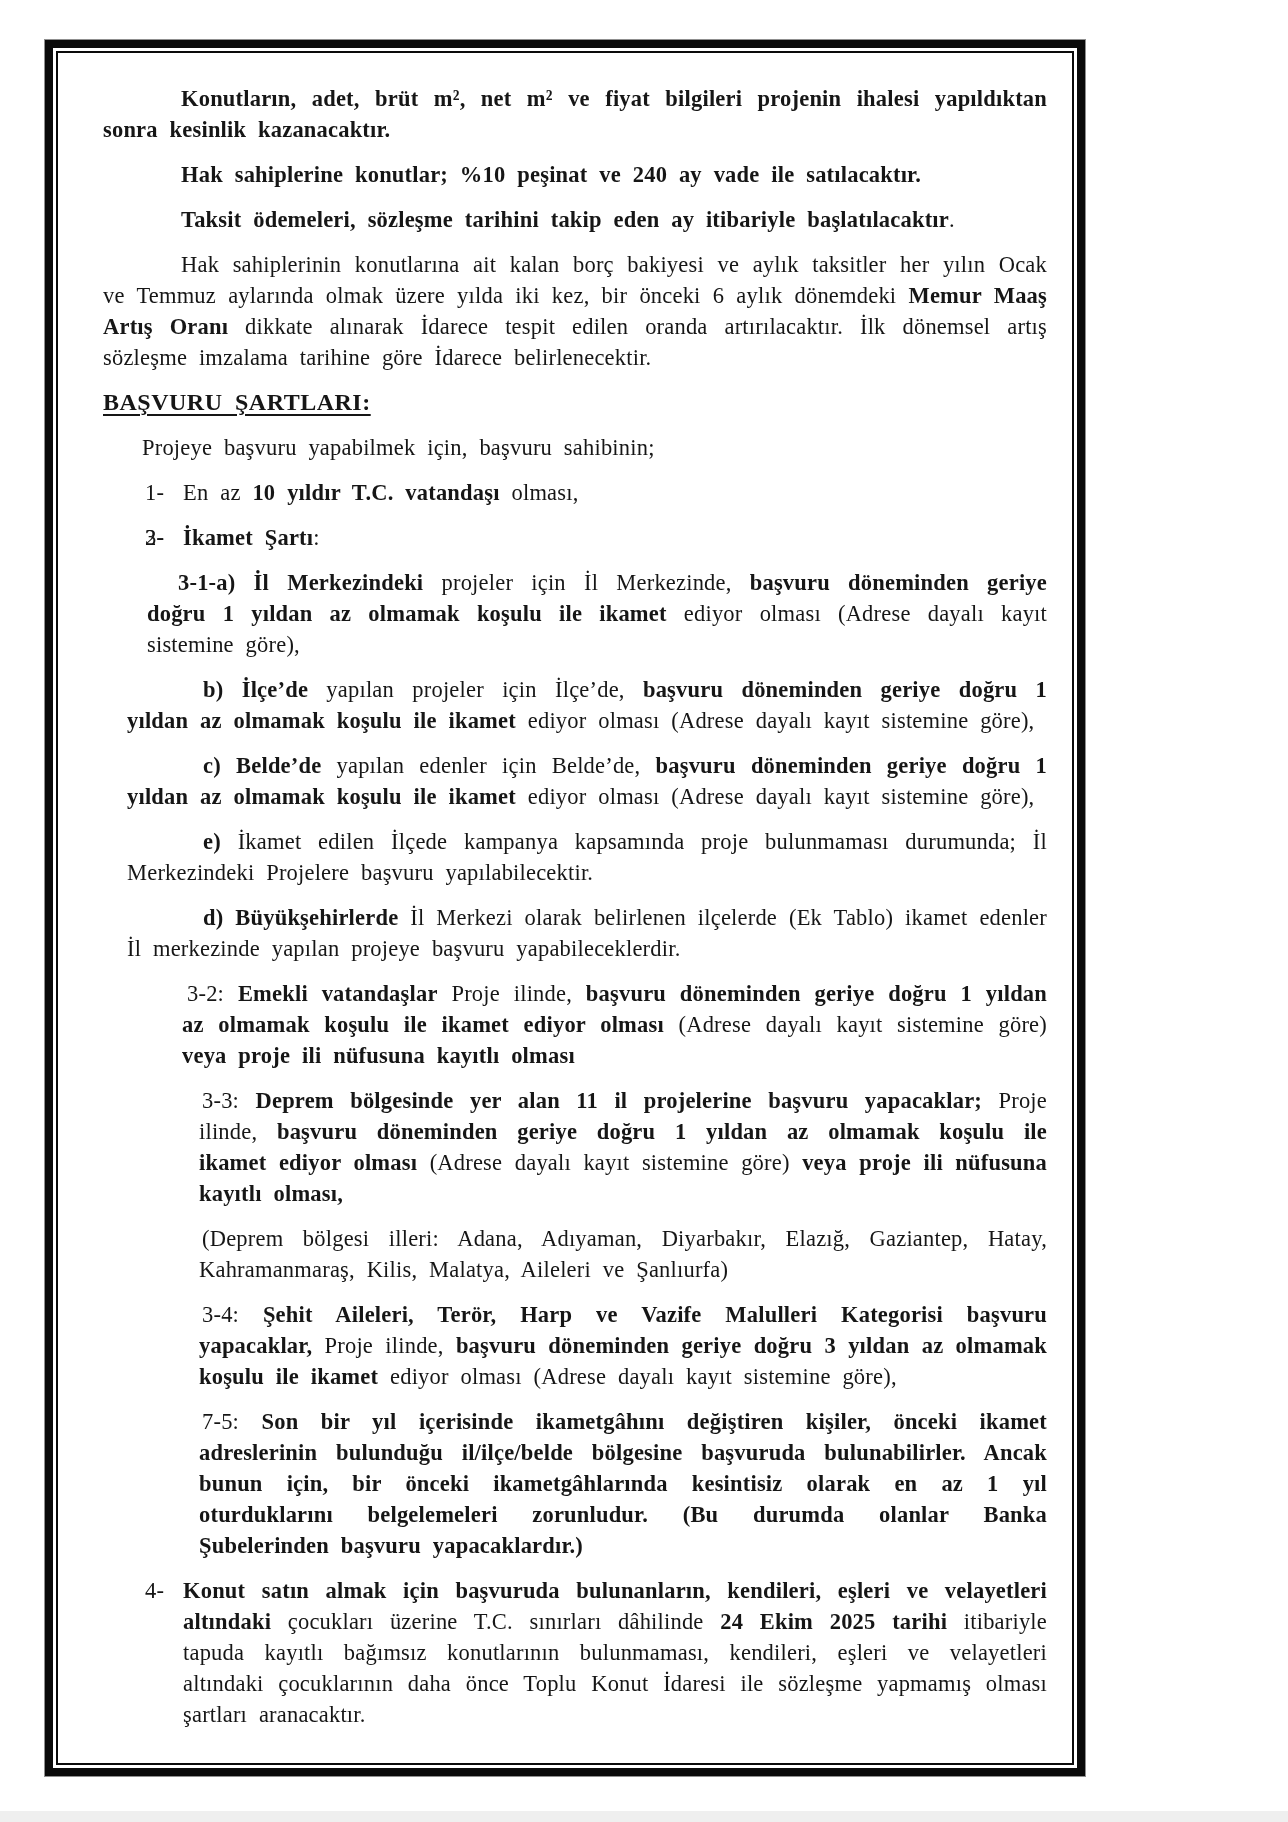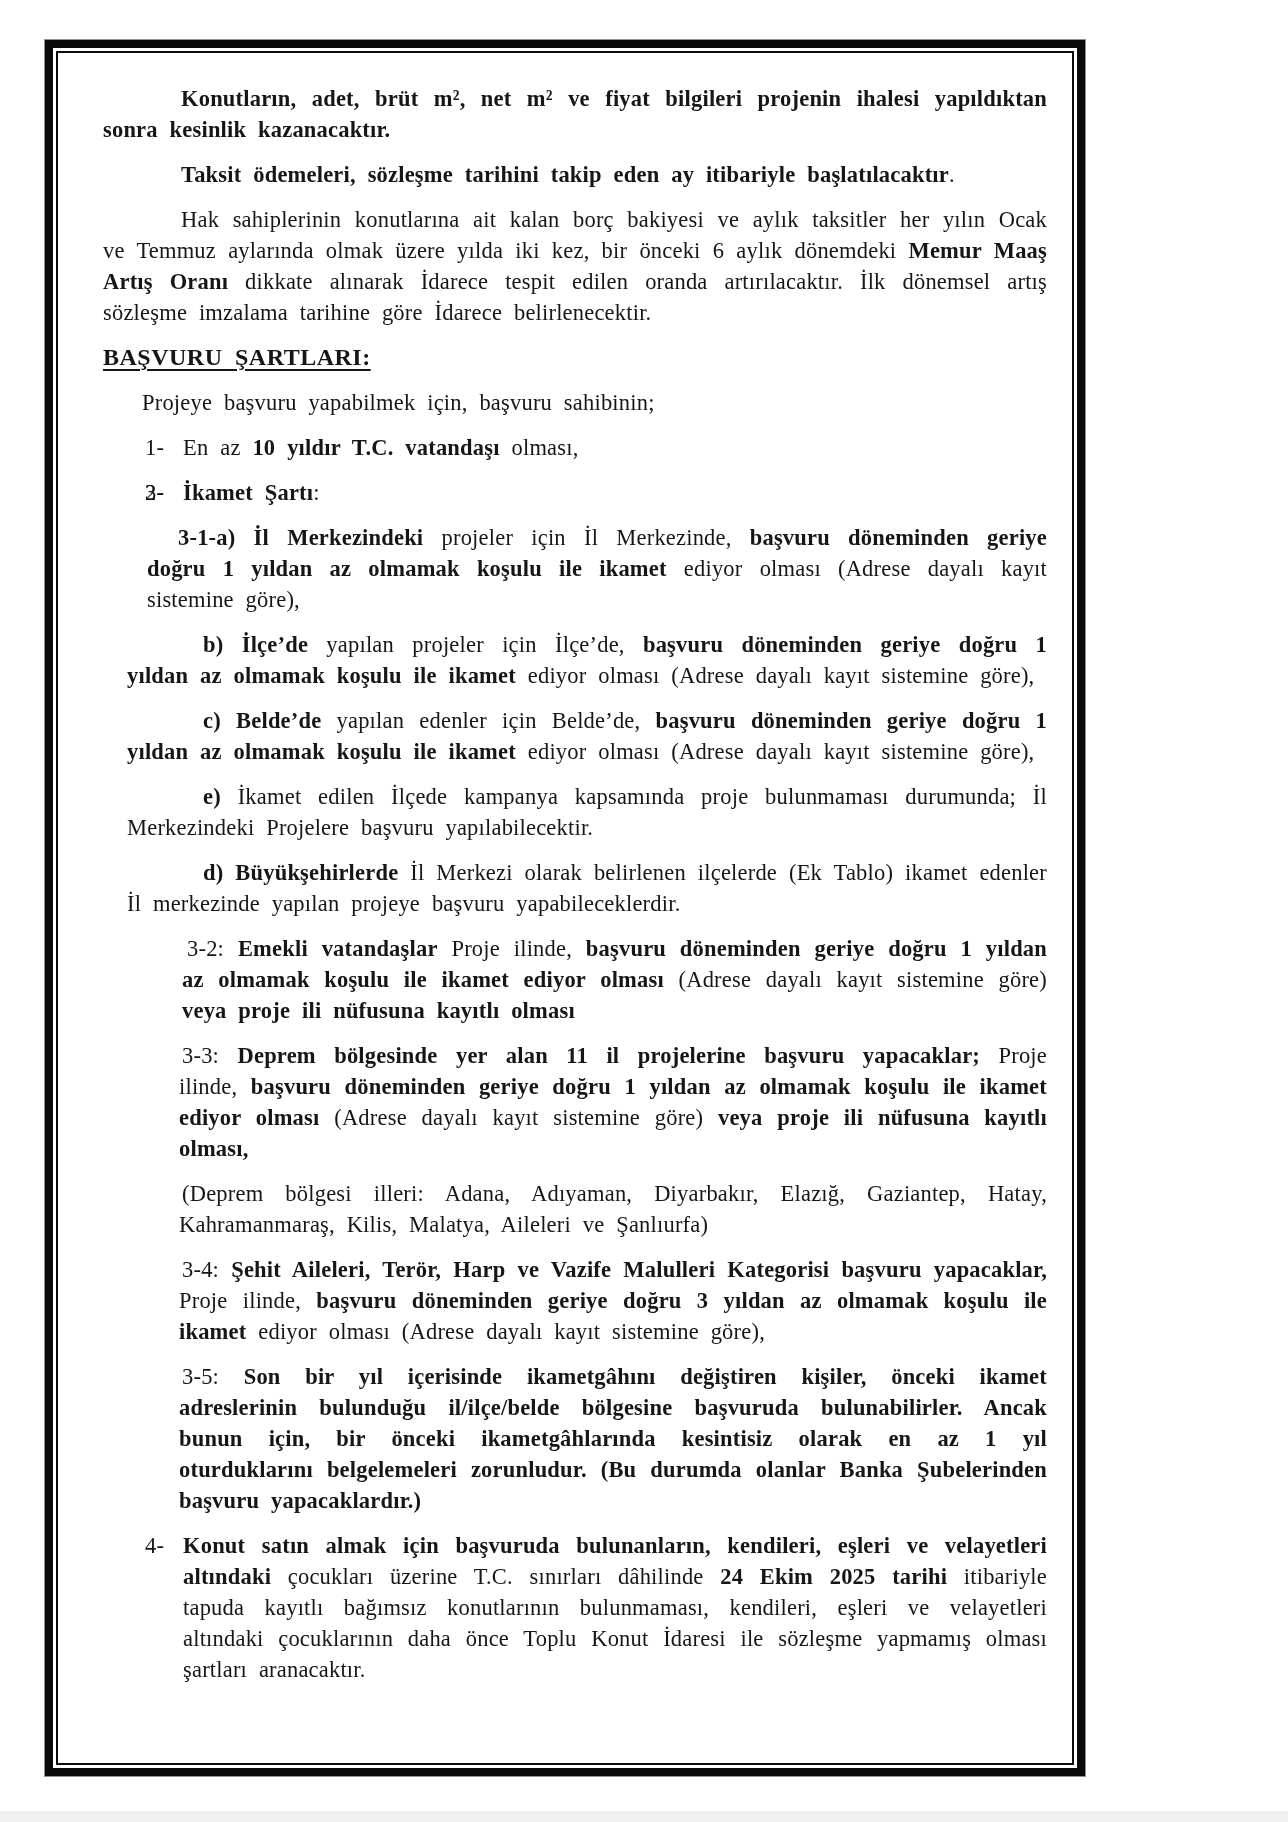--- a/index.html
+++ b/index.html
@@ -59,37 +59,38 @@
     padding-left: 80px;
     margin: 0 0 14px 0;
     text-align: justify;
   }
   .li .num {
     position: absolute;
     left: 42px; top: 0;
   }
   .sub-a  { margin-left: 44px; text-indent: 31px; }
   .sub-be { margin-left: 24px; text-indent: 76px; }
-  .cat    { margin-left: 76px; text-indent: 3px; }
+  .cat    { margin-left: 96px; text-indent: 3px; }
   .cat-32 { margin-left: 79px; text-indent: 5px; font-family: Liberation Serif, serif; }
   .bottom-strip {
     position: absolute;
     left: 0; bottom: 0;
     width: 100%; height: 11px;
     background: #efefef;
   }
 </style>
 </head>
 <body>
 
 <div class="page-frame">
   <div class="frame-inner">
     <div class="content">
 
       <div class="para first-indent"><span class="b">Konutların, adet, brüt m², net m² ve fiyat bilgileri projenin ihalesi yapıldıktan sonra kesinlik kazanacaktır.</span></div>
+      <div class="para first-indent"><span class="b">Hak sahiplerine konutlar; %10 peşinat ve 240 ay vade ile satılacaktır.</span></div>
       <div class="para first-indent"><span class="b">Taksit ödemeleri, sözleşme tarihini takip eden ay itibariyle başlatılacaktır</span><span>.</span></div>
       <div class="para first-indent"><span>Hak sahiplerinin konutlarına ait kalan borç bakiyesi ve aylık taksitler her yılın Ocak ve Temmuz aylarında olmak üzere yılda iki kez, bir önceki 6 aylık dönemdeki </span><span class="b">Memur Maaş Artış Oranı</span><span> dikkate alınarak İdarece tespit edilen oranda artırılacaktır. İlk dönemsel artış sözleşme imzalama tarihine göre İdarece belirlenecektir.</span></div>
 
       <div class="heading">BAŞVURU ŞARTLARI:</div>
 
       <div class="para applicant-intro"><span>Projeye başvuru yapabilmek için, başvuru sahibinin;</span></div>
 
       <div class="li">
         <span class="num">1-</span>
         <span><span>En az </span><span class="b">10 yıldır T.C. vatandaşı</span><span> olması,</span></span>
@@ -105,21 +106,21 @@
       <div class="para sub-a"><span class="b">3-1-a) İl Merkezindeki</span><span> projeler için İl Merkezinde, </span><span class="b">başvuru döneminden geriye doğru 1 yıldan az olmamak koşulu ile ikamet</span><span> ediyor olması (Adrese dayalı kayıt sistemine göre),</span></div>
       <div class="para sub-be"><span class="b">b) İlçe’de</span><span> yapılan projeler için İlçe’de, </span><span class="b">başvuru döneminden geriye doğru 1 yıldan az olmamak koşulu ile ikamet</span><span> ediyor olması (Adrese dayalı kayıt sistemine göre),</span></div>
       <div class="para sub-be"><span class="b">c) Belde’de</span><span> yapılan edenler için Belde’de, </span><span class="b">başvuru döneminden geriye doğru 1 yıldan az olmamak koşulu ile ikamet</span><span> ediyor olması (Adrese dayalı kayıt sistemine göre),</span></div>
       <div class="para sub-be"><span class="b">e)</span><span> İkamet edilen İlçede kampanya kapsamında proje bulunmaması durumunda; İl Merkezindeki Projelere başvuru yapılabilecektir.</span></div>
       <div class="para sub-be"><span class="b">d) Büyükşehirlerde</span><span> İl Merkezi olarak belirlenen ilçelerde (Ek Tablo) ikamet edenler İl merkezinde yapılan projeye başvuru yapabileceklerdir.</span></div>
 
       <div class="para cat-32"><span>3-2: </span><span class="b">Emekli vatandaşlar</span><span> Proje ilinde, </span><span class="b">başvuru döneminden geriye doğru 1 yıldan az olmamak koşulu ile ikamet ediyor olması</span><span> (Adrese dayalı kayıt sistemine göre) </span><span class="b">veya proje ili nüfusuna kayıtlı olması</span></div>
       <div class="para cat"><span>3-3: </span><span class="b">Deprem bölgesinde yer alan 11 il projelerine başvuru yapacaklar;</span><span> Proje ilinde, </span><span class="b">başvuru döneminden geriye doğru 1 yıldan az olmamak koşulu ile ikamet ediyor olması</span><span> (Adrese dayalı kayıt sistemine göre) </span><span class="b">veya proje ili nüfusuna kayıtlı olması,</span></div>
       <div class="para cat"><span>(Deprem bölgesi illeri: Adana, Adıyaman, Diyarbakır, Elazığ, Gaziantep, Hatay, Kahramanmaraş, Kilis, Malatya, Aileleri ve Şanlıurfa)</span></div>
       <div class="para cat"><span>3-4: </span><span class="b">Şehit Aileleri, Terör, Harp ve Vazife Malulleri Kategorisi başvuru yapacaklar,</span><span> Proje ilinde, </span><span class="b">başvuru döneminden geriye doğru 3 yıldan az olmamak koşulu ile ikamet</span><span> ediyor olması (Adrese dayalı kayıt sistemine göre),</span></div>
-      <div class="para cat"><span>3-5: </span><span class="b">Son bir yıl içerisinde ikametgâhını değiştiren kişiler, önceki ikamet adreslerinin bulunduğu il/ilçe/belde bölgesine başvuruda bulunabilirler. Ancak bunun için, bir önceki ikametgâhlarında kesintisiz olarak en az 1 yıl oturduklarını belgelemeleri zorunludur. (Bu durumda olanlar Banka Şubelerinden başvuru yapacaklardır.)</span></div>
+      <div class="para cat"><span>7-5: </span><span class="b">Son bir yıl içerisinde ikametgâhını değiştiren kişiler, önceki ikamet adreslerinin bulunduğu il/ilçe/belde bölgesine başvuruda bulunabilirler. Ancak bunun için, bir önceki ikametgâhlarında kesintisiz olarak en az 1 yıl oturduklarını belgelemeleri zorunludur. (Bu durumda olanlar Banka Şubelerinden başvuru yapacaklardır.)</span></div>
 
       <div class="li">
         <span class="num">4-</span>
         <span><span class="b">Konut satın almak için başvuruda bulunanların, kendileri, eşleri ve velayetleri altındaki</span><span> çocukları üzerine T.C. sınırları dâhilinde </span><span class="b">24 Ekim 2025 tarihi</span><span> itibariyle tapuda kayıtlı bağımsız konutlarının bulunmaması, kendileri, eşleri ve velayetleri altındaki çocuklarının daha önce Toplu Konut İdaresi ile sözleşme yapmamış olması şartları aranacaktır.</span></span>
       </div>
 
     </div>
   </div>
 </div>
 

